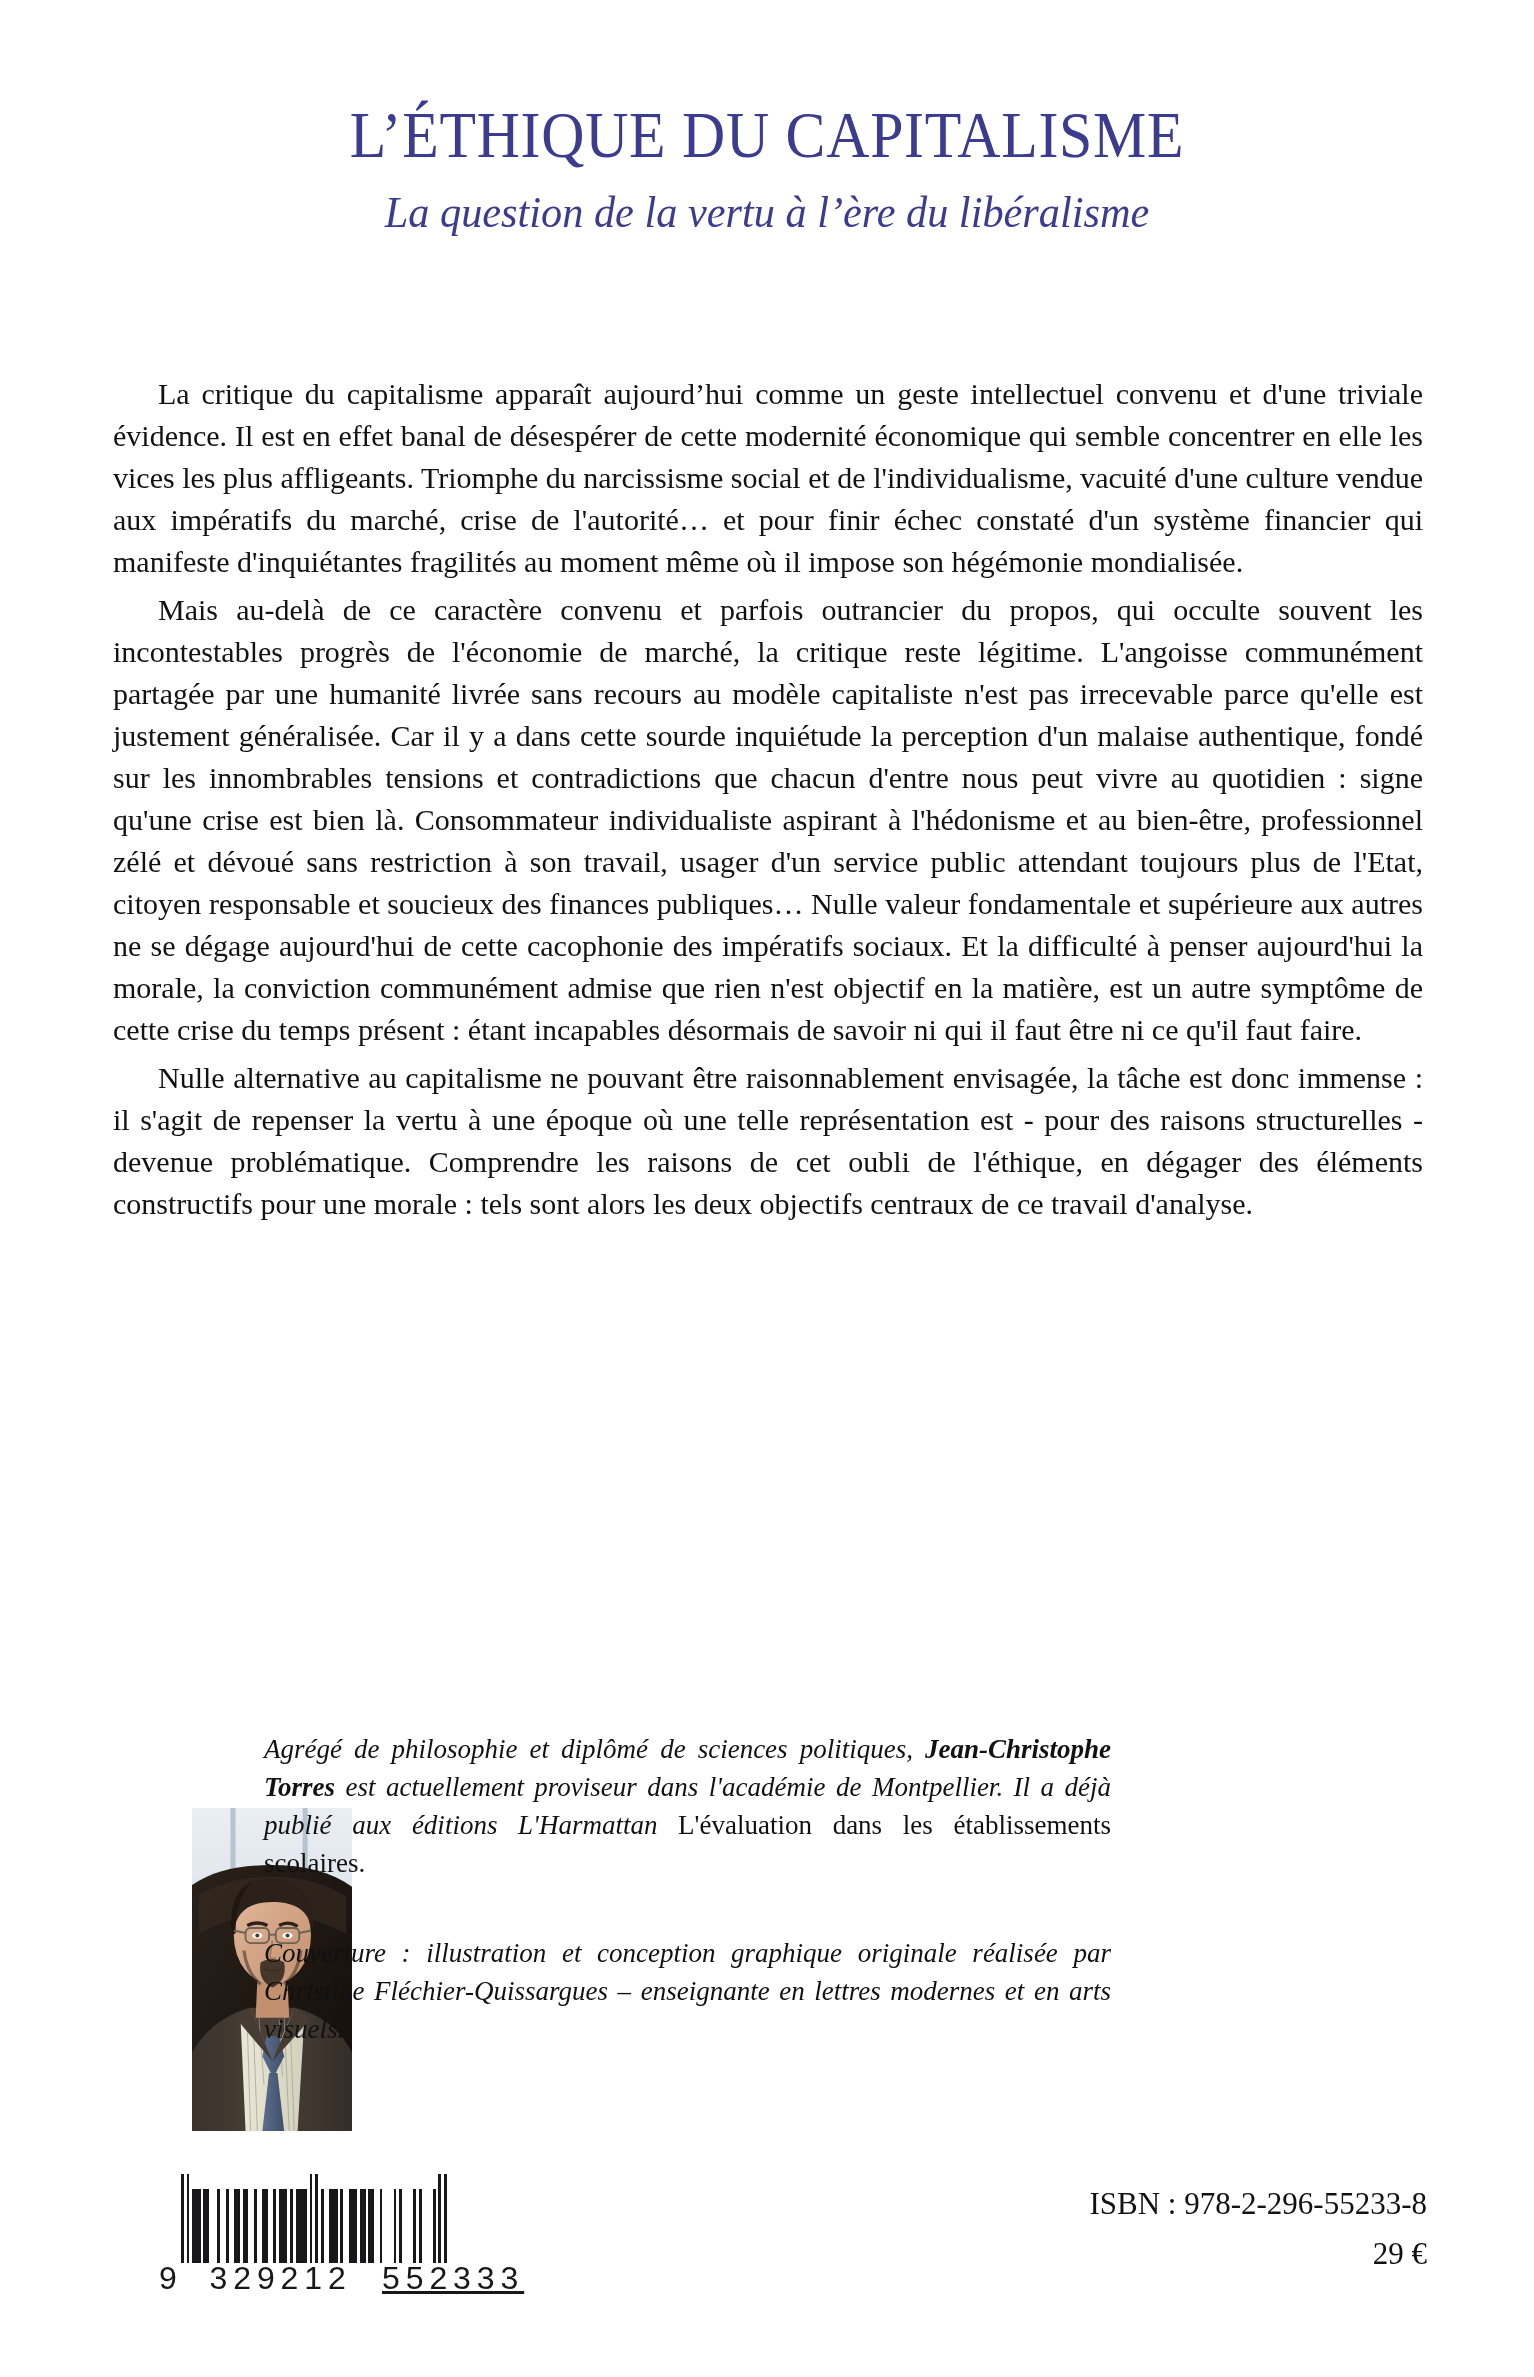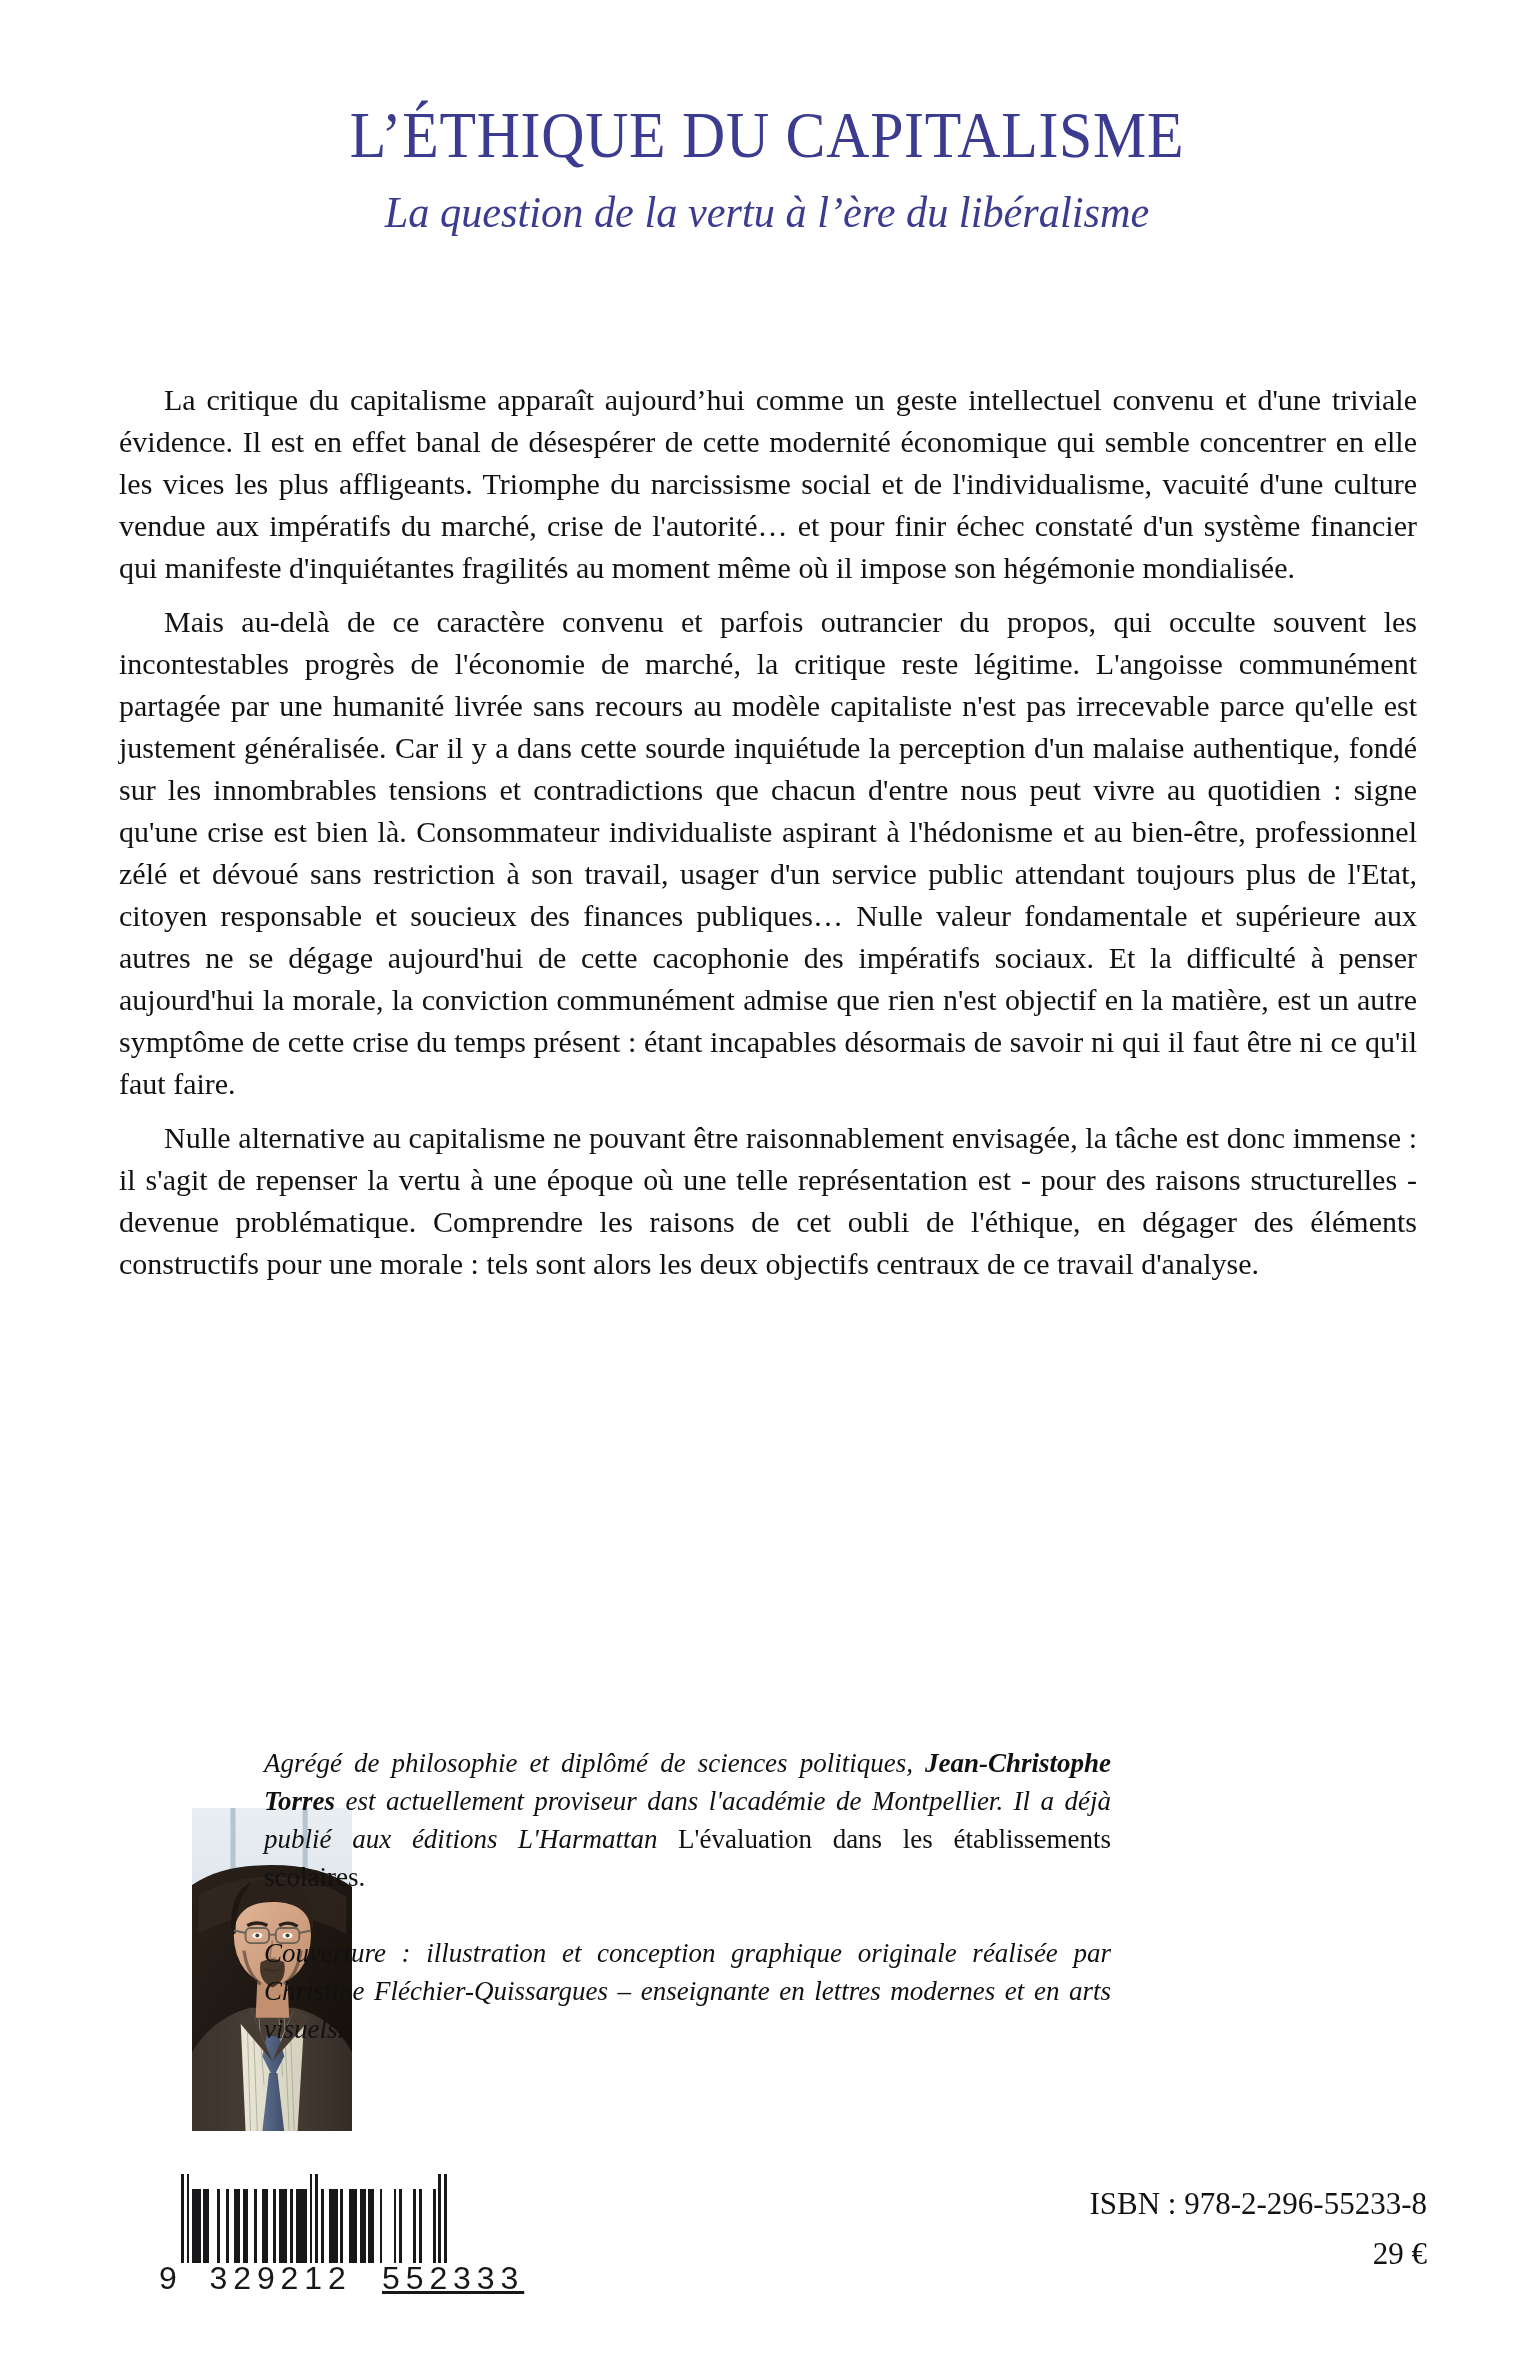--- a/index.html
+++ b/index.html
@@ -22,30 +22,30 @@
     font-size:45px;line-height:50px;color:#3b3b8f;white-space:nowrap;
     transform:scaleX(.94);transform-origin:50% 50%;
   }
   
   #blurb{
     position:absolute;left:107px;top:367px;width:1322px;
     font-size:30px;line-height:42px;
     text-align:justify;text-justify:inter-word;
     color:#121212;
   }
-  #blurb p{margin:12px;text-indent:45px;}
+  #blurb p{margin:6px;text-indent:45px;}
   
   #author-block{position:absolute;left:107px;top:1724px;width:1325px;}
   #author-photo{
     position:absolute;left:85px;top:84px;width:160px;height:323px;
     overflow:hidden;background:#cfd6dc;
   }
   #author-photo svg{display:block;width:160px;height:323px;}
   #author-bio{
-    position:absolute;left:157px;top:20px;width:847px;
+    position:absolute;left:157px;top:6px;width:847px;
     font-size:27px;line-height:38px;font-style:italic;
     text-align:justify;
   }
   #author-bio .nm{font-weight:bold;font-style:italic;}
   #author-bio .rm{font-style:normal;}
   #cover-credit{
     position:absolute;left:157px;top:210px;width:847px;
     font-size:27px;line-height:38px;font-style:italic;
     text-align:justify;
   }

